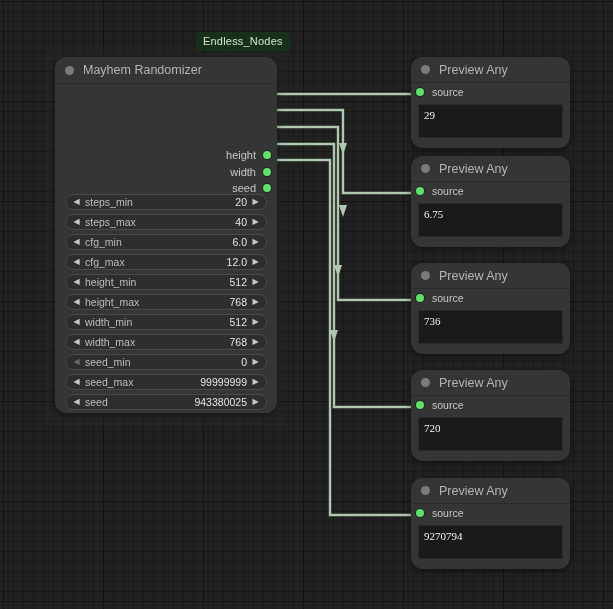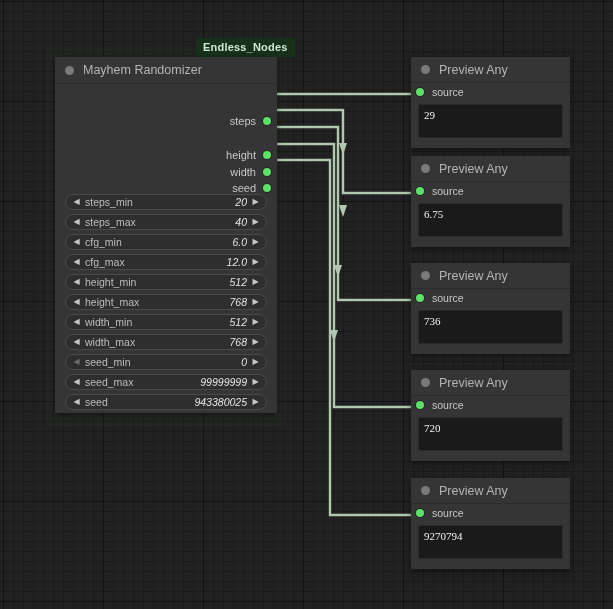--- a/index.html
+++ b/index.html
@@ -36,44 +36,43 @@
     top: 48px;
     width: 240px;
     height: 378px;
     background: rgba(60, 80, 60, 0.10);
     border-radius: 4px;
     pointer-events: none;
   }
   #group-title {
     position: absolute;
     left: 196px;
-    top: 38px;
+    top: 32px;
     background: #16301a;
     color: #cfe6cf;
     font-size: 11px;
     padding: 3px 7px 4px 7px;
     border-radius: 3px;
     letter-spacing: .2px;
     white-space: nowrap;
-    font-weight: bold;
   }
 
   
   #links {
     position: absolute;
     left: 0; top: 0;
     width: 613px;
     height: 609px;
   }
 
   
   .node {
     position: absolute;
     background: #353535;
-    border-radius: 0;
+    border-radius: 12px;
     box-shadow: 0 2px 6px rgba(0,0,0,0.45);
     overflow: hidden;
   }
   .node-header {
     display: flex;
     align-items: center;
     height: 25px;
     padding: 0 10px;
     border-bottom: 1px solid #2b2b2b;
     background: #353535;
@@ -167,21 +166,20 @@
     white-space: nowrap;
     flex: 1 1 auto;
     overflow: hidden;
   }
   .w-value {
     color: #e4e4e4;
     font-size: 10.5px;
     white-space: nowrap;
     margin-right: 4px;
     text-align: left;
-    font-style: italic;
   }
 
   
   .preview-node {
     left: 411px;
     width: 159px;
   }
   .preview-body {
     background: #353535;
     padding: 0;
@@ -249,24 +247,20 @@
     </g>
   </svg>
 
   <div class="node" id="node-mayhem">
     <div class="node-header">
       <span class="node-dot"></span>
       <span class="node-title">Mayhem Randomizer</span>
     </div>
     <div class="node-body">
 
-      <div class="out-port" style="top:30px;">
-        <span class="out-label">steps</span>
-        <span class="port-dot"></span>
-      </div>
       <div class="out-port" style="top:64px;justify-content:flex-end;">
         <span class="out-label">height</span>
         <span class="port-dot"></span>
       </div>
       <div class="out-port" style="top:81px;">
         <span class="out-label">width</span>
         <span class="port-dot"></span>
       </div>
       <div class="out-port" style="top:97px;">
         <span class="out-label">seed</span>

